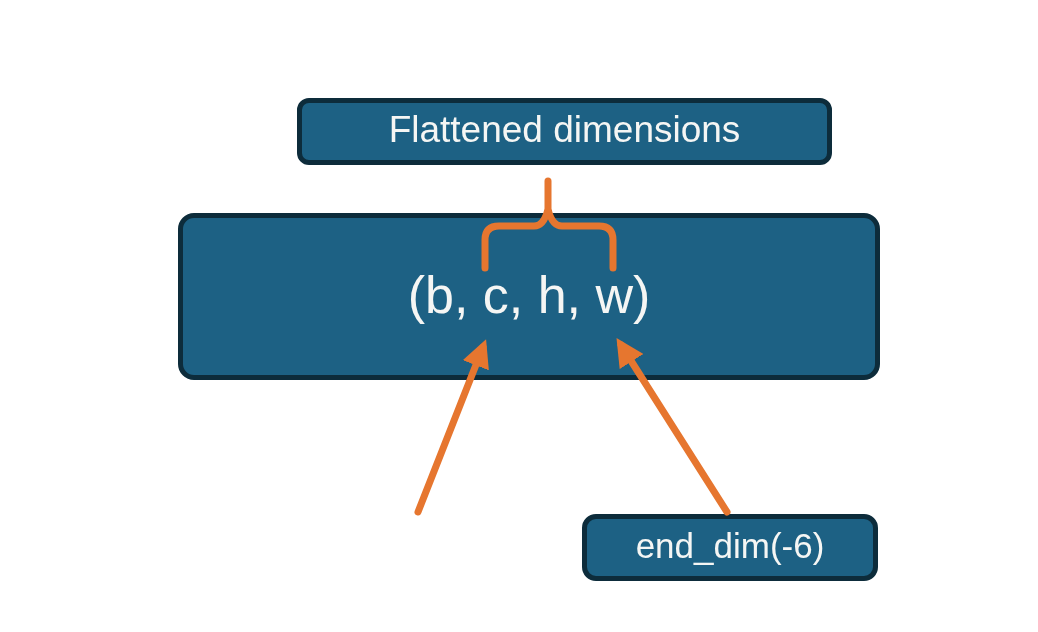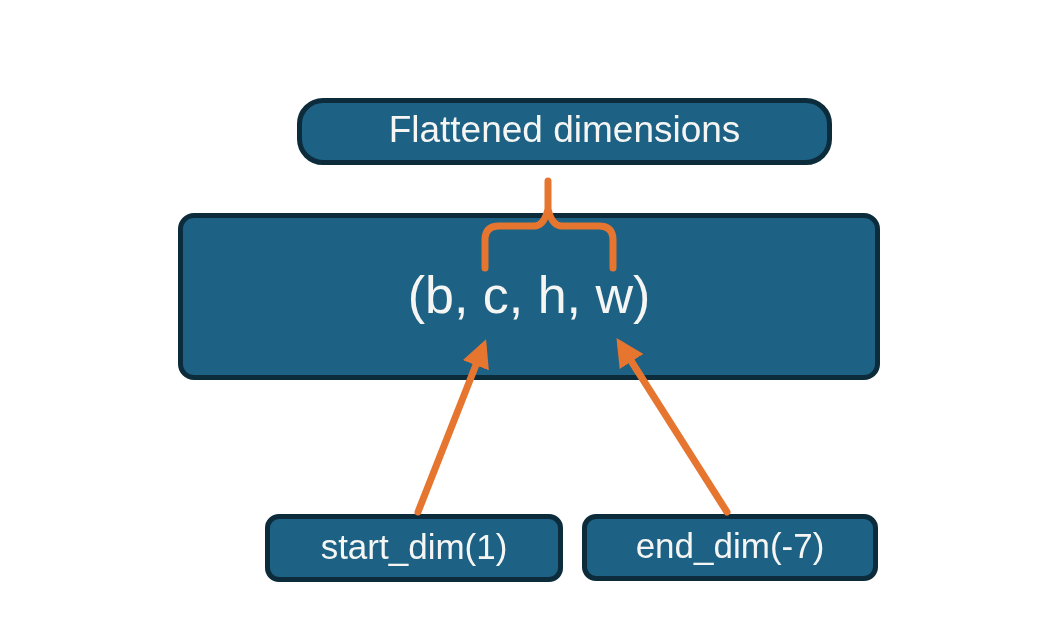--- a/index.html
+++ b/index.html
@@ -22,21 +22,21 @@
     border: 5px solid #0D2C3B;
     color: #F5F6F4;
     display: flex;
     align-items: center;
     justify-content: center;
     text-align: center;
   }
   .node-title {
     left: 297px; top: 98px;
     width: 535px; height: 67px;
-    border-radius: 26px;
+    border-radius: 12px;
     font-size: 37px;
     justify-content: center;
   }
   .node-tensor {
     left: 178px; top: 213px;
     width: 702px; height: 167px;
     border-radius: 16px;
     font-size: 52px;
   }
   .node-start {
@@ -71,26 +71,23 @@
 <div class="canvas">
 
   <div class="node node-title">
     <span class="label-text">Flattened dimensions</span>
   </div>
 
   <div class="node node-tensor">
     <span class="label-text">(b, c, h, w)</span>
   </div>
 
-  <div class="node node-start">
-    <span class="label-text">start_dim(1)</span>
-  </div>
 
   <div class="node node-end">
-    <span class="label-text">end_dim(-7)</span>
+    <span class="label-text">end_dim(-6)</span>
   </div>
 
   <svg class="connector-layer" viewBox="0 0 1038 632" xmlns="http://www.w3.org/2000/svg">
     <defs>
       <marker id="arrowhead" viewBox="0 0 10 10" refX="7" refY="5" markerWidth="4" markerHeight="4" orient="auto">
         <path d="M0,0 L10,5 L0,10 Z" fill="#E6762F"></path>
       </marker>
     </defs>
 
     <path d="M548,181 L548,209

